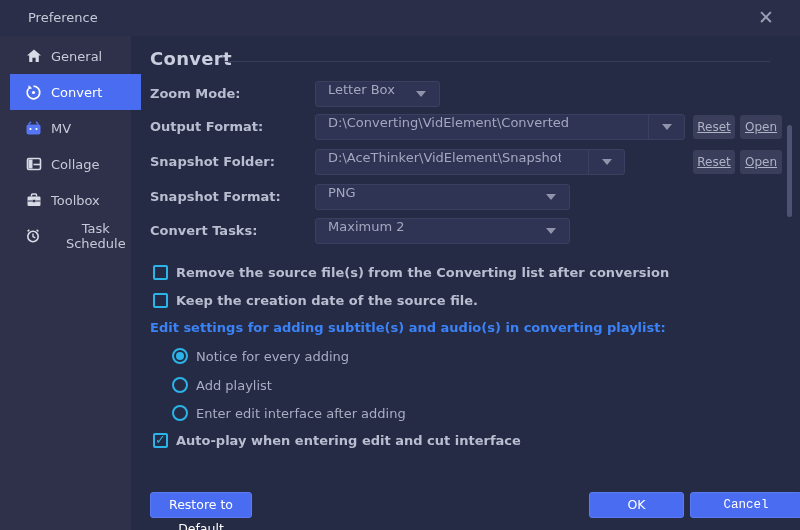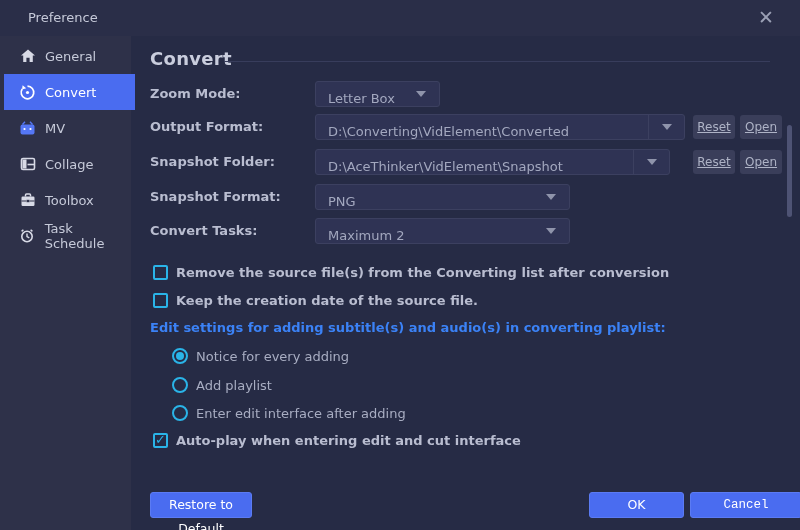--- a/index.html
+++ b/index.html
@@ -9,35 +9,35 @@
   .window { position:relative; width:800px; height:530px; background:#262b45; overflow:hidden; }
 
   
   .titlebar { position:absolute; left:0; top:0; width:800px; height:36px; background:#2a2e48; }
   .titlebar .title { position:absolute; left:28px; top:0; line-height:36px; font-size:13px; color:#c6cad9; }
   .titlebar .close { position:absolute; right:20px; top:0; width:28px; height:36px; line-height:34px;
                      text-align:center; font-size:19px; color:#9ba0b5; cursor:pointer; }
 
   
   .sidebar { position:absolute; left:0; top:36px; width:131px; height:494px; background:#2e3149; }
-  .side-item { position:absolute; left:4px; width:131px; height:36px; display:flex; align-items:center; cursor:pointer; }
+  .side-item { position:absolute; left:10px; width:131px; height:36px; display:flex; align-items:center; cursor:pointer;text-align:center; }
   .side-item .icon { width:17px; height:17px; margin-left:15px; display:flex; align-items:center; justify-content:center; }
   .side-item .icon svg { display:block; }
   .side-item .side-label { margin-left:9px; font-size:13px; color:#c6cad9; }
   .side-item.selected { background:#4a6cf0; }
   .side-item.selected .side-label { color:#ffffff; }
 
   
   .heading { position:absolute; left:150px; top:48px; font-size:18px; font-weight:bold; color:#c9cddd; letter-spacing:.3px; }
   .heading-line { position:absolute; left:224px; top:61px; width:546px; height:1px; background:#383d5c; }
 
   
   .field-label { position:absolute; left:150px; height:26px; line-height:26px; font-size:13px; font-weight:bold; color:#b9bdd0; }
   .combo { position:absolute; height:26px; background:#2f3354; border:1px solid #3c4060; border-radius:3px;
-           display:flex; align-items:flex-end; cursor:pointer; }
+           display:flex; align-items:flex-start; cursor:pointer; }
   .combo-value { flex:1; padding-left:12px; font-size:13px; color:#a3a8bf; white-space:nowrap; overflow:hidden; }
   .caret-box { width:36px; height:100%; display:flex; align-items:center; justify-content:center; }
   .caret-box.divided { border-left:1px solid #3c4060; }
   .caret { width:0; height:0; border-left:5px solid transparent; border-right:5px solid transparent;
            border-top:6px solid #8f94ab; }
 
   .mini-btn { position:absolute; height:24px; width:42px; background:#3a3e5a; border-radius:3px; color:#aeb3c6;
               font-size:12px; text-align:center; line-height:24px; cursor:pointer;text-decoration:underline; }
 
   
@@ -155,21 +155,21 @@
   <div class="combo" style="left:315px; top:114px; width:370px;">
     <span class="combo-value">D:\Converting\VidElement\Converted</span>
     <span class="caret-box divided">
         <span class="caret"></span>
       </span>
   </div>
   <div class="mini-btn" style="left:693px; top:115px;">Reset</div>
   <div class="mini-btn" style="left:740px; top:115px;">Open</div>
 
   <div class="field-label" style="top:149px;">Snapshot Folder:</div>
-  <div class="combo" style="left:315px; top:149px; width:355px;gap:27px;">
+  <div class="combo" style="left:315px; top:149px; width:310px;gap:27px;">
     <span class="combo-value">D:\AceThinker\VidElement\Snapshot</span>
     <span class="caret-box divided">
         <span class="caret"></span>
       </span>
   </div>
   <div class="mini-btn" style="left:693px; top:150px;">Reset</div>
   <div class="mini-btn" style="left:740px; top:150px;">Open</div>
 
   <div class="field-label" style="top:184px;text-align:center;">Snapshot Format:</div>
   <div class="combo" style="left:315px; top:184px; width:255px;">

